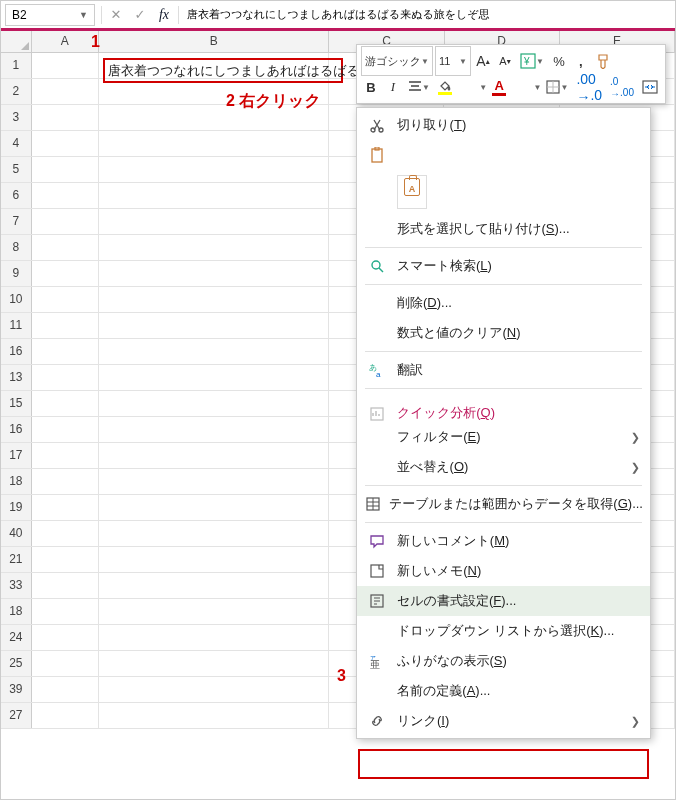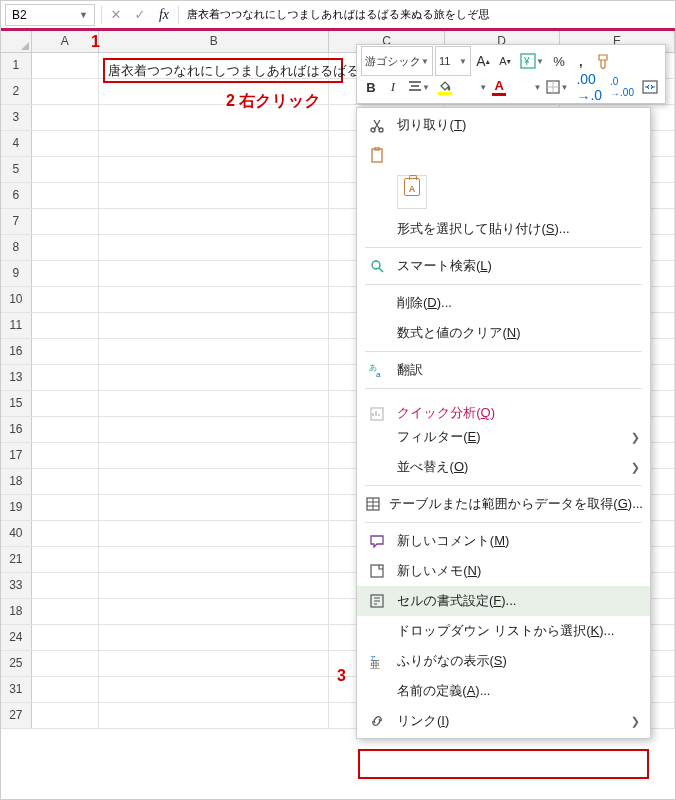--- a/index.html
+++ b/index.html
@@ -496,21 +496,21 @@
       </div>
       <div class="row">
         <div class="row-head">25</div>
         <div class="cell col-A"></div>
         <div class="cell col-B"></div>
         <div class="cell col-C"></div>
         <div class="cell col-D"></div>
         <div class="cell col-E"></div>
       </div>
       <div class="row">
-        <div class="row-head">31</div>
+        <div class="row-head">39</div>
         <div class="cell col-A"></div>
         <div class="cell col-B"></div>
         <div class="cell col-C"></div>
         <div class="cell col-D"></div>
         <div class="cell col-E"></div>
       </div>
       <div class="row">
         <div class="row-head">27</div>
         <div class="cell col-A"></div>
         <div class="cell col-B"></div>

